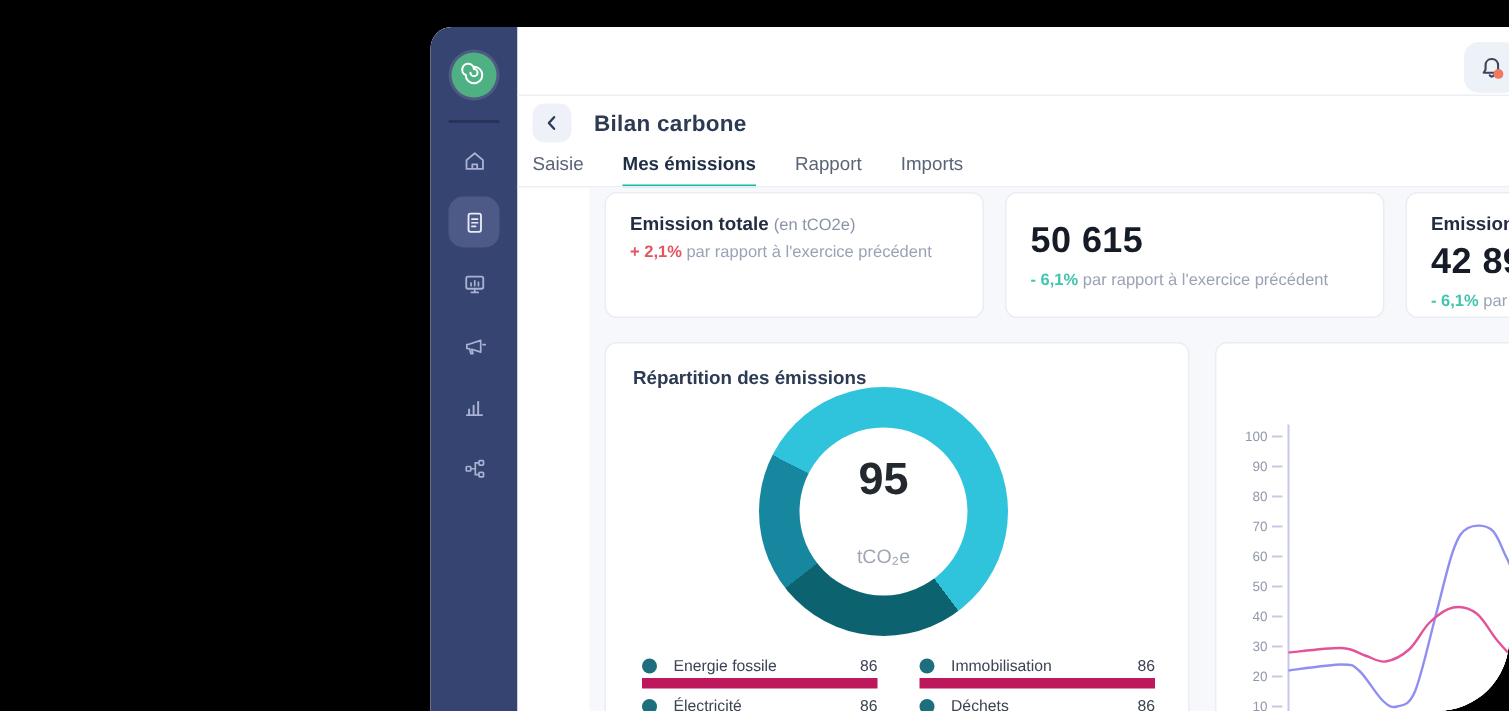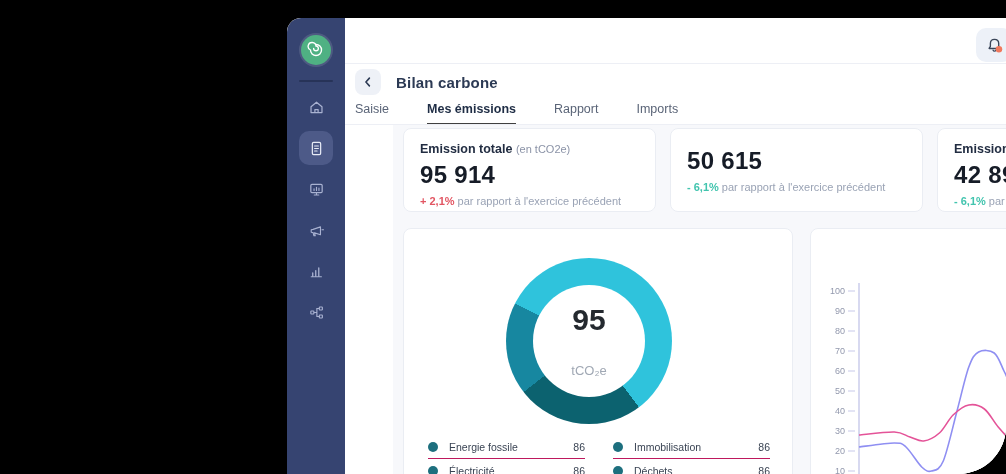--- a/index.html
+++ b/index.html
@@ -26,25 +26,25 @@
   .main { position:absolute; left:58px; top:0; right:0; bottom:0; background:#fff; }
   .topbar { position:absolute; left:0; top:0; right:0; height:46px; border-bottom:1px solid #edeff5; }
   .bell-btn { position:absolute; top:10px; right:-6px; width:36px; height:34px; background:#edf1f8;
               border-radius:10px; display:flex; align-items:center; justify-content:center; cursor:pointer; }
 
   .page-header { position:absolute; left:10px; top:50px; height:28px; display:flex; align-items:center; }
   .back-btn { width:26px; height:26px; border-radius:8px; background:#eef1f7; display:flex;
               align-items:center; justify-content:center; cursor:pointer; }
   .page-title { margin-left:15px; font-size:15px; font-weight:700; color:#2c3a54; letter-spacing:0.2px; }
 
-  .tabs { position:absolute; left:10px; top:84px; right:0; height:23px; display:flex; gap:38px;
+  .tabs { position:absolute; left:10px; top:84px; right:0; height:23px; display:flex; gap:26px;
           border-bottom:0; font-size:12.5px; }
   .tabs-underline-row { position:absolute; left:0; top:106px; right:0; height:1px; background:#edeff5; }
   .tab { color:#5a6477; padding-bottom:8px; cursor:pointer; border-bottom:2px solid transparent; }
-  .tab.active { color:#1f2d45; font-weight:700; border-bottom:2px solid #404040; }
+  .tab.active { color:#1f2d45; font-weight:700; border-bottom:2px solid #14b8a6; }
 
   .content { position:absolute; left:0; top:107px; right:0; bottom:0; background:#f7f8fb; overflow:hidden;margin-left:48px; }
 
   .kpi-row { display:flex; gap:14px; margin:3px 0 0 10px; width:830px; }
   .kpi-card { width:253px; height:84px; background:#fff; border:1px solid #eaedf3; border-radius:8px;
               padding:13px 16px; overflow:hidden; }
   .kpi-title { font-size:12.5px; font-weight:700; color:#222d42; white-space:nowrap; }
   .kpi-unit { font-size:11px; font-weight:400; color:#8b93a7; }
   .kpi-value { font-size:24px; font-weight:700; color:#161c27; margin-top:5px; letter-spacing:0.3px; }
   .kpi-delta-row { font-size:11px; color:#9aa3b5; margin-top:6px; white-space:nowrap; }
@@ -59,21 +59,21 @@
 
   .donut { position:absolute; left:102px; top:29px; width:166px; height:166px; border-radius:50%; }
   .donut-hole { position:absolute; left:27px; top:27px; width:112px; height:112px; border-radius:50%;
                 background:#fff; display:flex; flex-direction:column; align-items:center; justify-content:center;gap:24px; }
   .donut-value { font-size:30px; font-weight:700; color:#24292f; line-height:1; }
   .donut-unit { font-size:13px; color:#a0a8b4; margin-top:4px; }
 
   .legend { position:absolute; left:24px; top:206px; display:grid;
             grid-template-columns:157px 157px; column-gap:28px; }
   .legend-item { display:flex; align-items:center; height:24px; }
-  .legend-item.sep { border-bottom:1px solid #be185d; }
+  .legend-item.sep { border-bottom:7px solid #be185d; }
   .dot { width:10px; height:10px; border-radius:50%; background:#1d6f7e; flex:0 0 auto; }
   .legend-label { font-size:10.5px; color:#3a4454; margin-left:11px; flex:1; }
   .legend-value { font-size:10.5px; color:#3a4454; }
 
   svg.icon { display:block; }
 </style>
 </head>
 <body>
 
 <div class="stage">
@@ -155,37 +155,37 @@
         <div class="tab">Rapport</div>
         <div class="tab">Imports</div>
       </div>
       <div class="tabs-underline-row"></div>
 
       <div class="content">
 
         <div class="kpi-row">
           <div class="kpi-card">
             <div class="kpi-title"><span>Emission totale</span> <span class="kpi-unit">(en tCO2e)</span></div>
-            <div class="kpi-value">95 914</div>
             <div class="kpi-delta-row"><span class="kpi-delta" style="color: rgb(226, 85, 98);">+ 2,1%</span><span> par rapport à l'exercice précédent</span></div>
           </div>
           <div class="kpi-card">
             <div class="kpi-value">50 615</div>
             <div class="kpi-delta-row"><span class="kpi-delta" style="color: rgb(65, 196, 174);">- 6,1%</span><span> par rapport à l'exercice précédent</span></div>
           </div>
           <div class="kpi-card">
             <div class="kpi-title"><span>Emissions par ETP</span> </div>
             <div class="kpi-value">42 895</div>
             <div class="kpi-delta-row"><span class="kpi-delta" style="color: rgb(65, 196, 174);">- 6,1%</span><span> par rapport à l'exercice précédent</span></div>
           </div>
         </div>
 
         <div class="charts-row">
 
           <div class="chart-card donut-card">
+            <div class="chart-title">Répartition des émissions</div>
             <div class="donut" style="background: conic-gradient(from 297deg, rgb(47, 195, 220) 0deg, rgb(47, 195, 220) 206deg, rgb(12, 98, 111) 206deg, rgb(12, 98, 111) 295deg, rgb(23, 135, 160) 295deg, rgb(23, 135, 160) 360deg);">
               <div class="donut-hole">
                 <div class="donut-value">95</div>
                 <div class="donut-unit">tCO₂e</div>
               </div>
             </div>
             <div class="legend">
               <div class="legend-item sep">
                 <span class="dot" style="background: rgb(29, 111, 126);"></span>
                 <span class="legend-label">Energie fossile</span>

